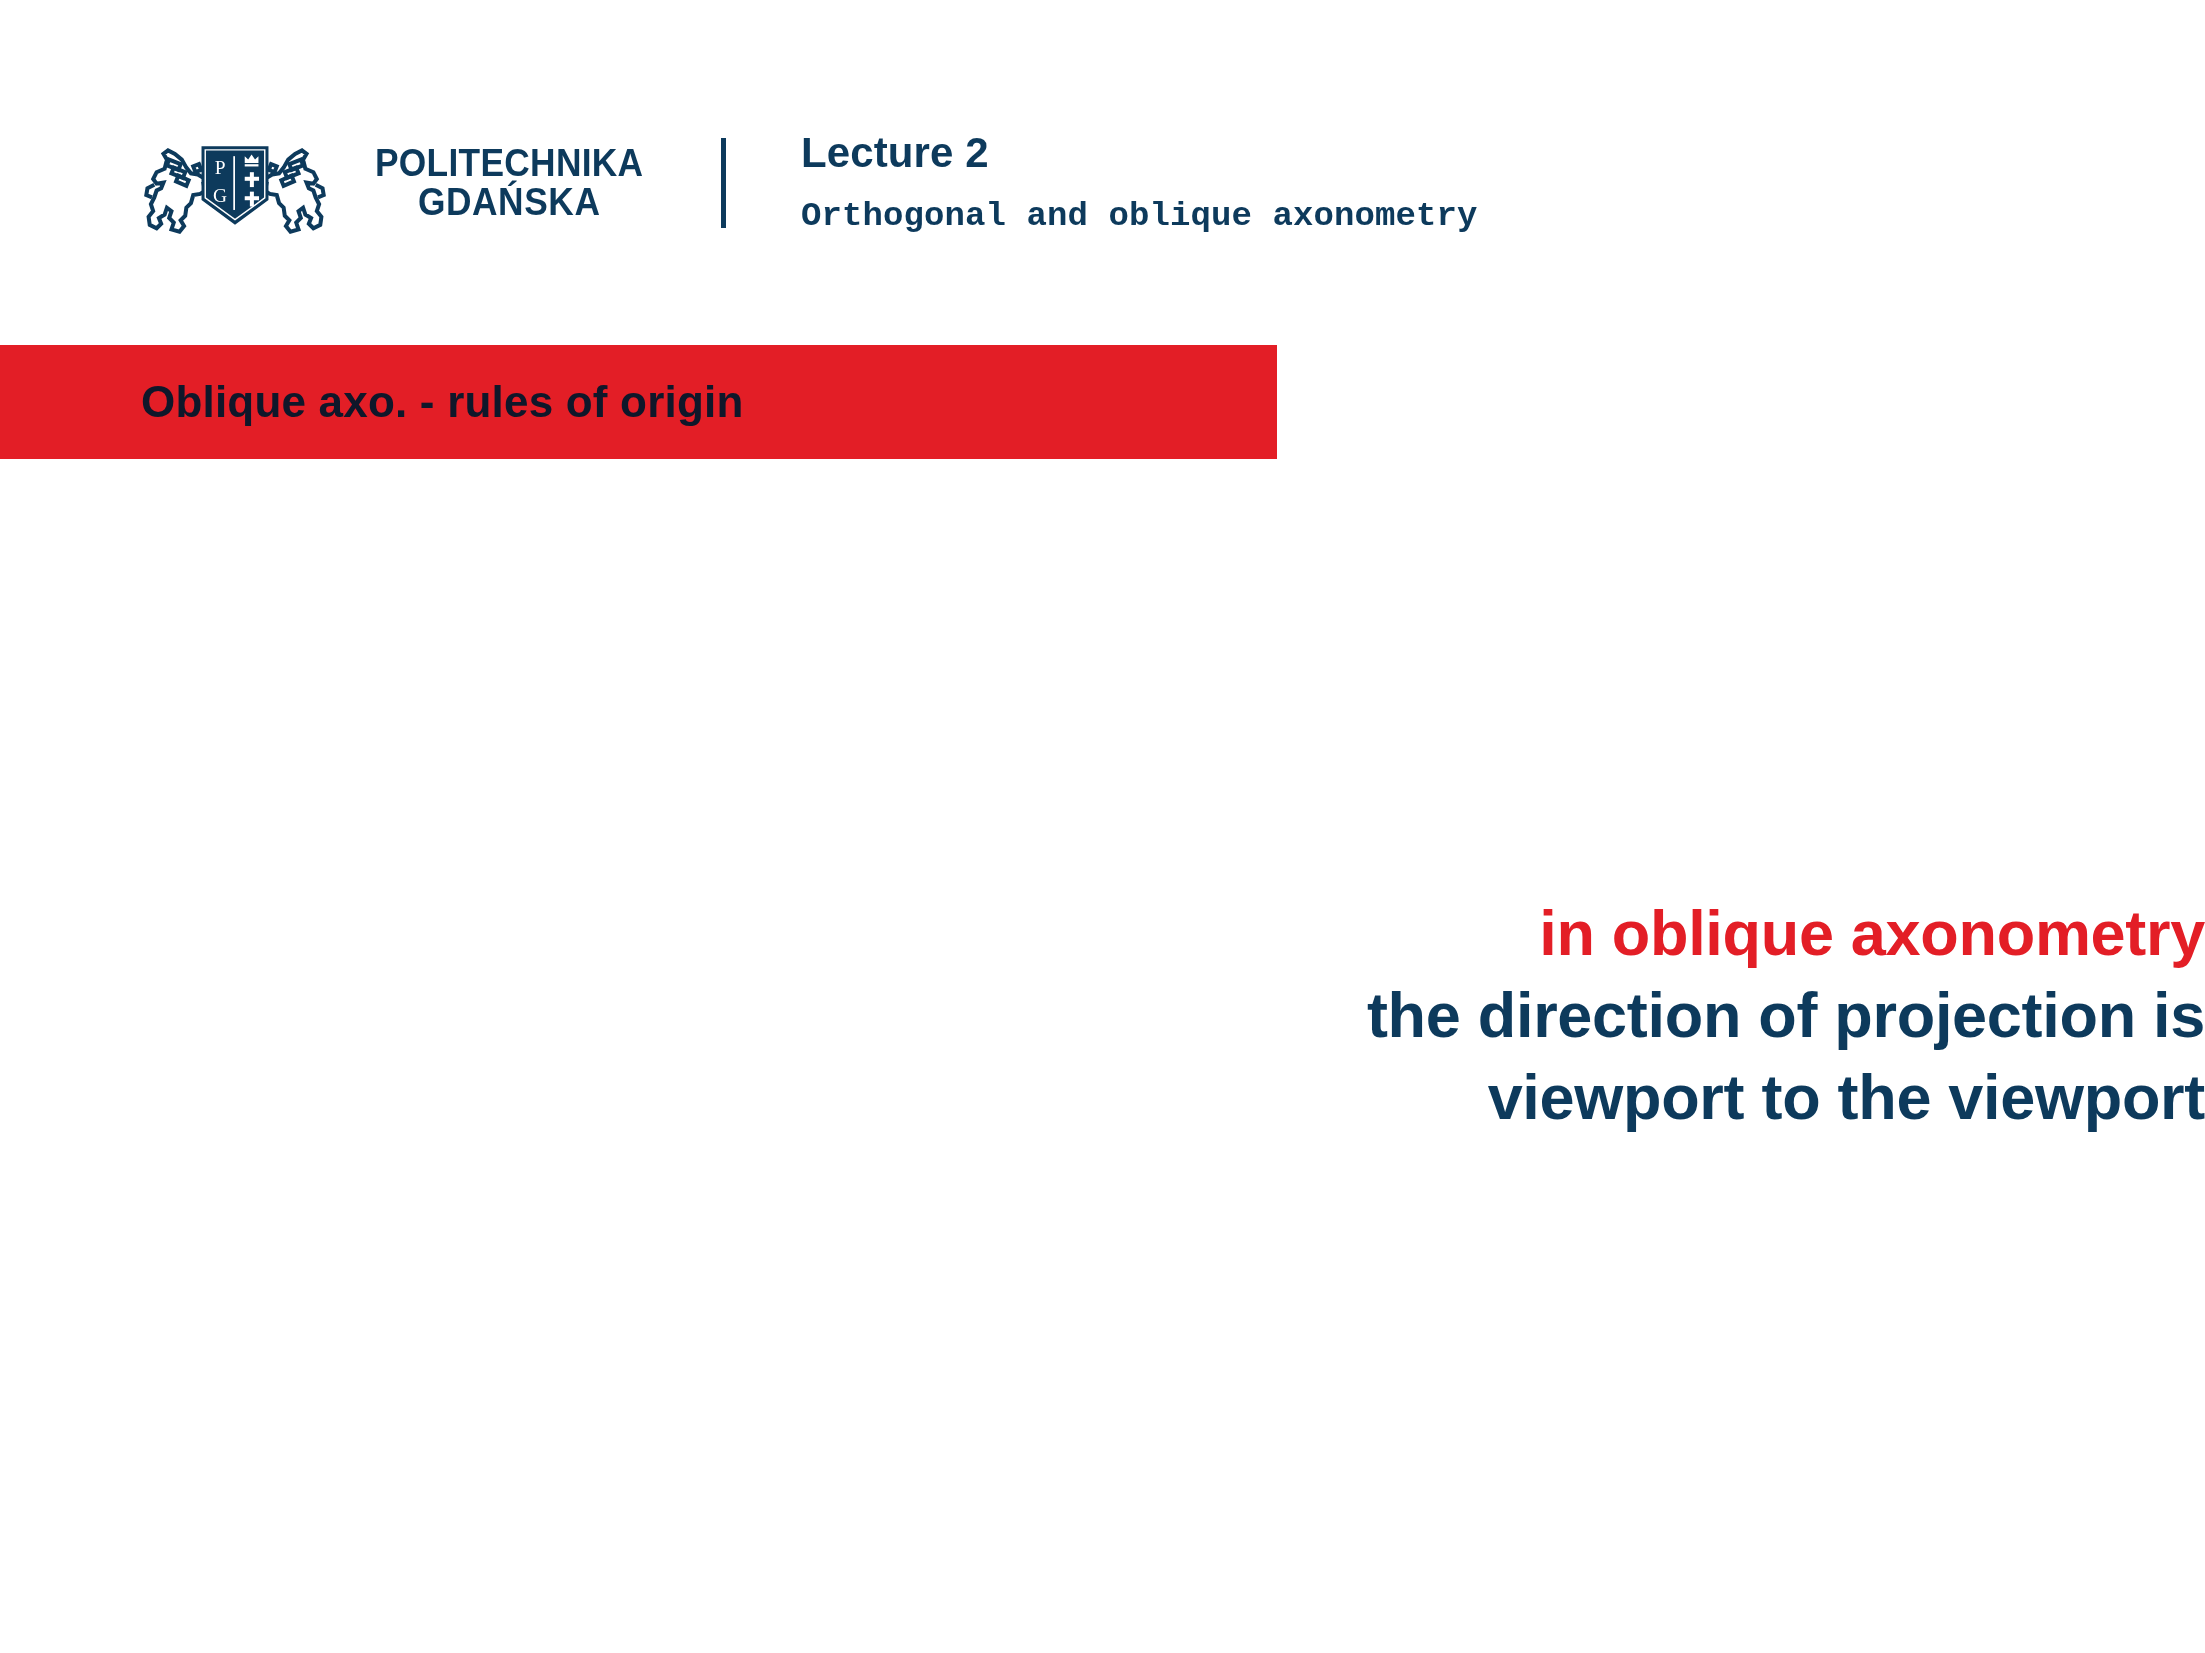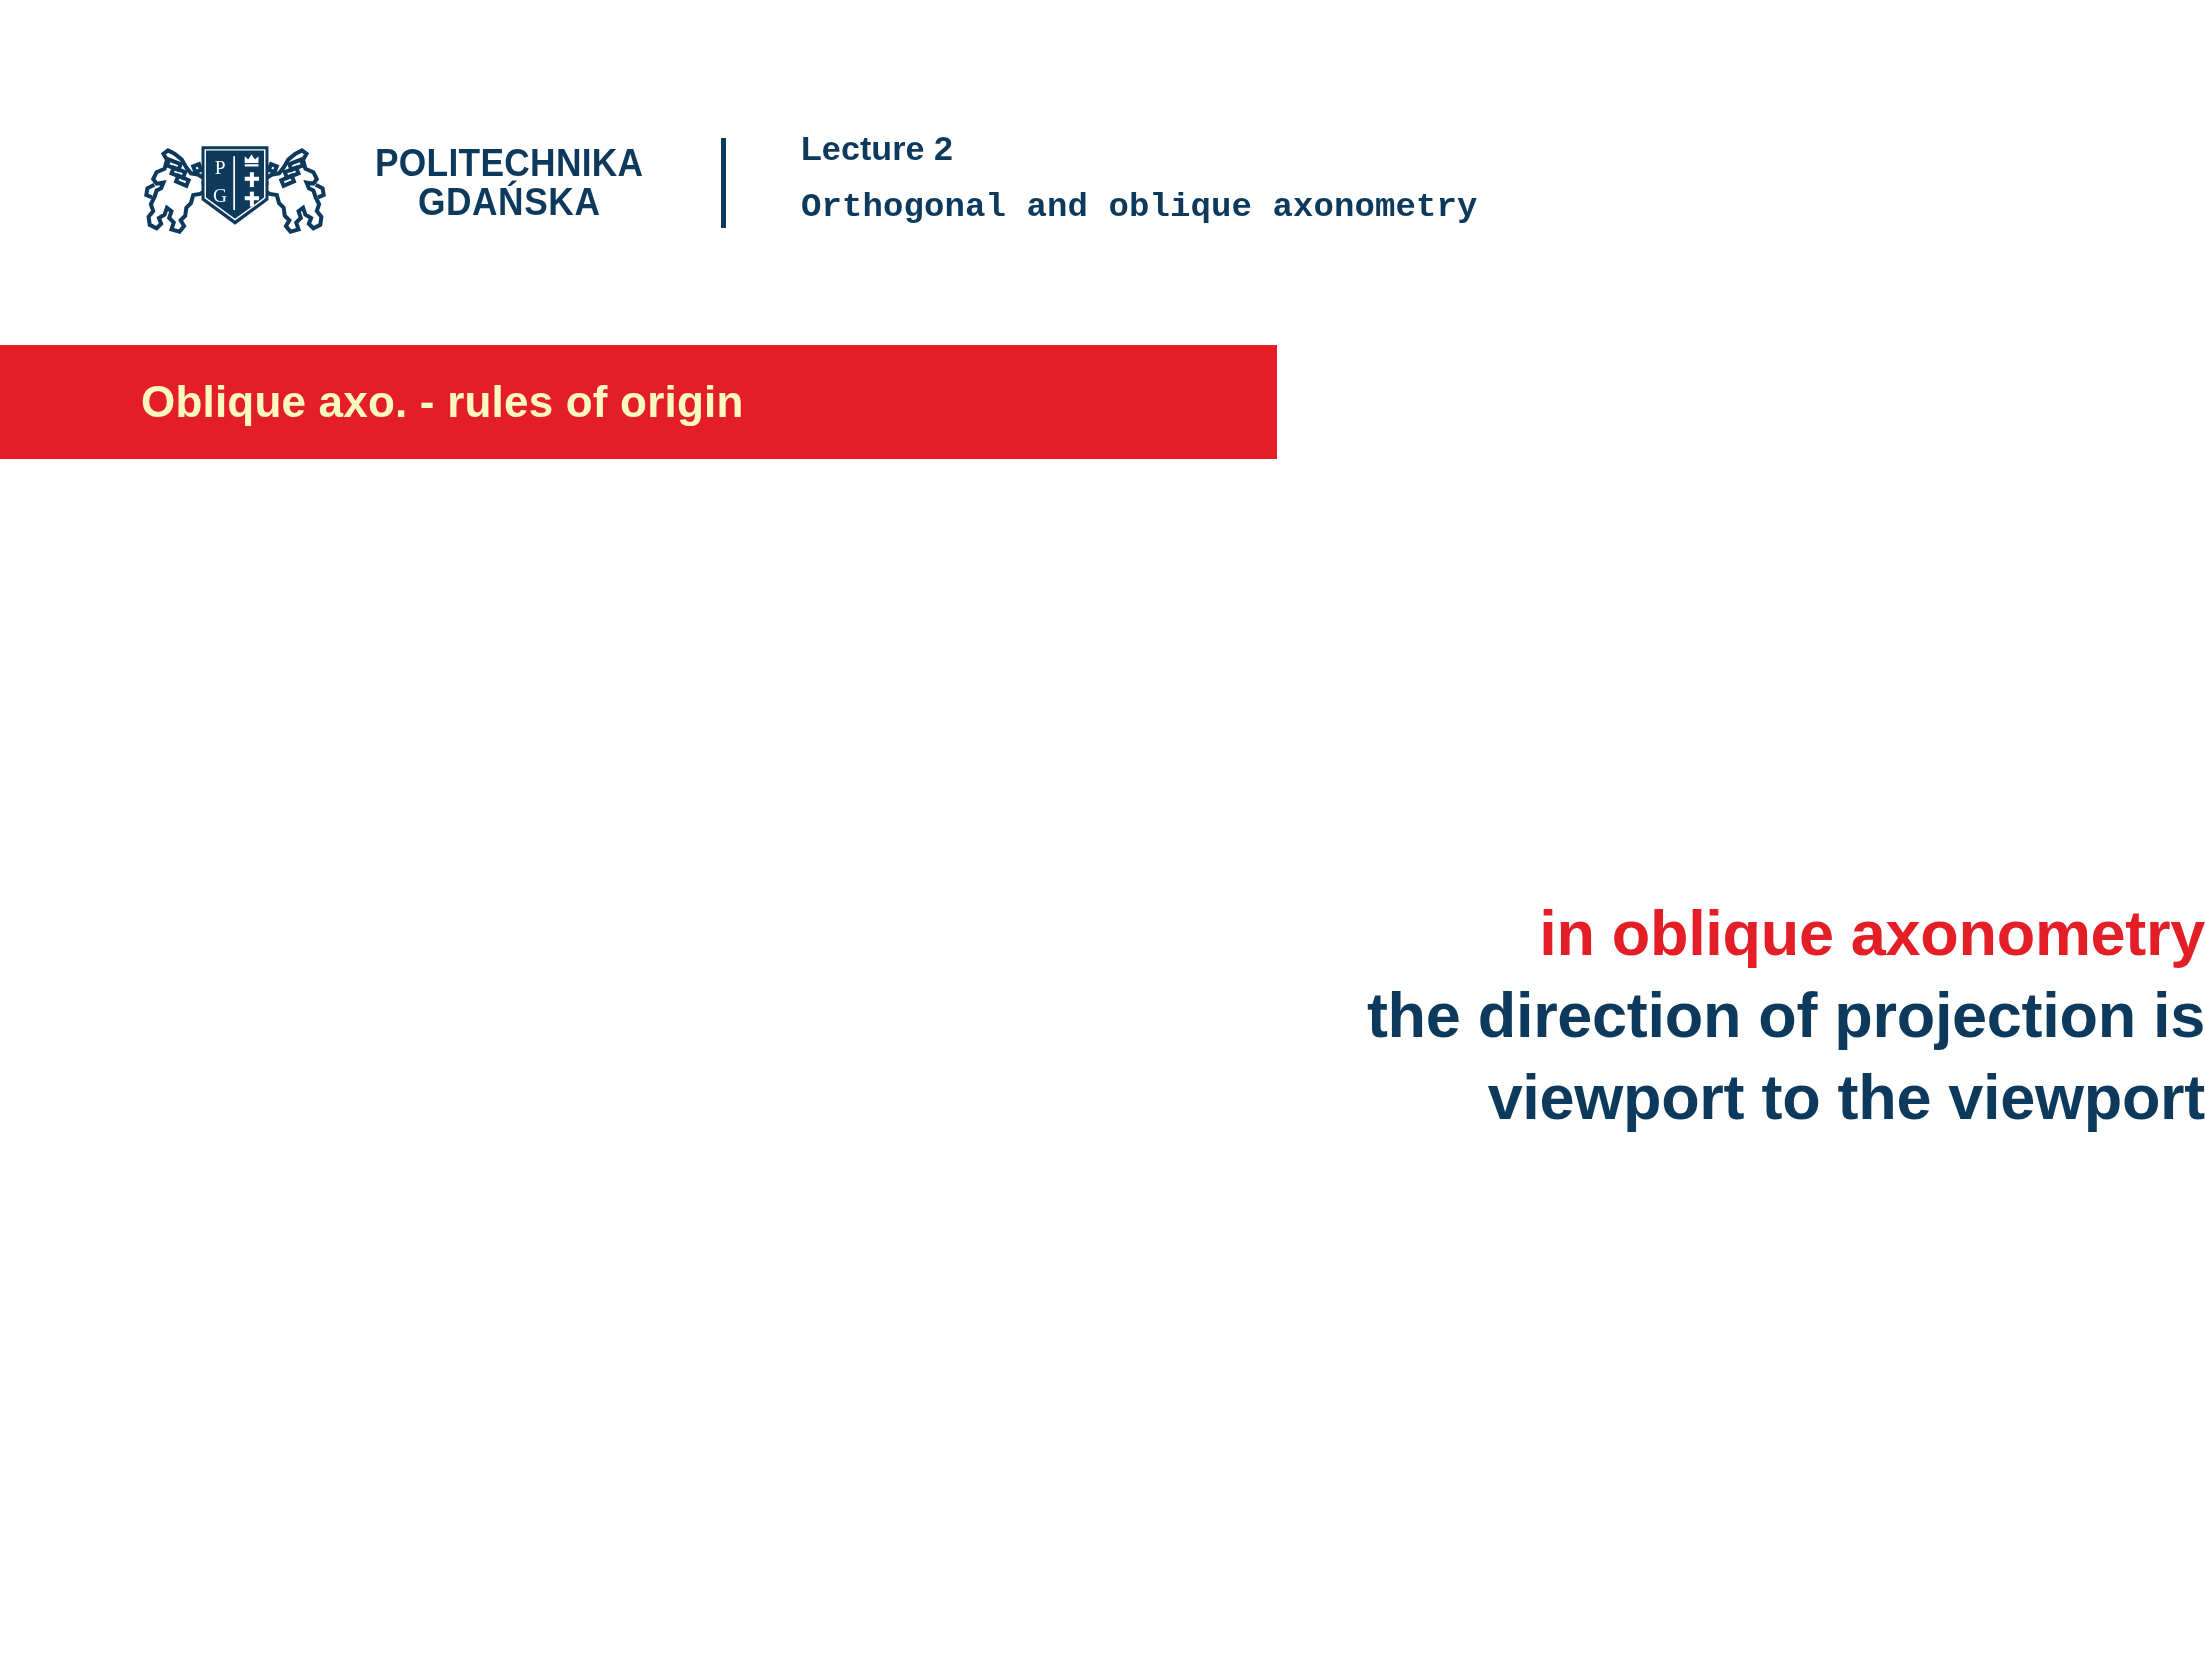--- a/index.html
+++ b/index.html
@@ -74,21 +74,21 @@
   }
 
   .lecture-block {
     position: absolute;
     left: 801px;
     top: 129px;
     color: #0d3a5c;
     font-weight: bold;
   }
   .lecture-line-1 {
-    font-size: 34px;
+    font-size: 42px;
     line-height: 1.12;
     letter-spacing: 0.1px;
     white-space: nowrap;
   }
   .lecture-line-2 {
     font-size: 34px;
     line-height: 1.12;
     letter-spacing: 0.1px;
     margin-top: 20.7px;
     white-space: nowrap;
@@ -101,21 +101,21 @@
     left: 0;
     top: 345px;
     width: 1277px;
     height: 114px;
     background: #E31E26;
     display: flex;
     align-items: center;
   }
   .section-bar-title {
     margin-left: 141px;
-    color: #fef9c3;
+    color: #0f172a;
     font-weight: bold;
     font-size: 44px;
     letter-spacing: 0.2px;
     white-space: nowrap;
   }
 
   
   .statement {
     position: absolute;
     left: 0;

